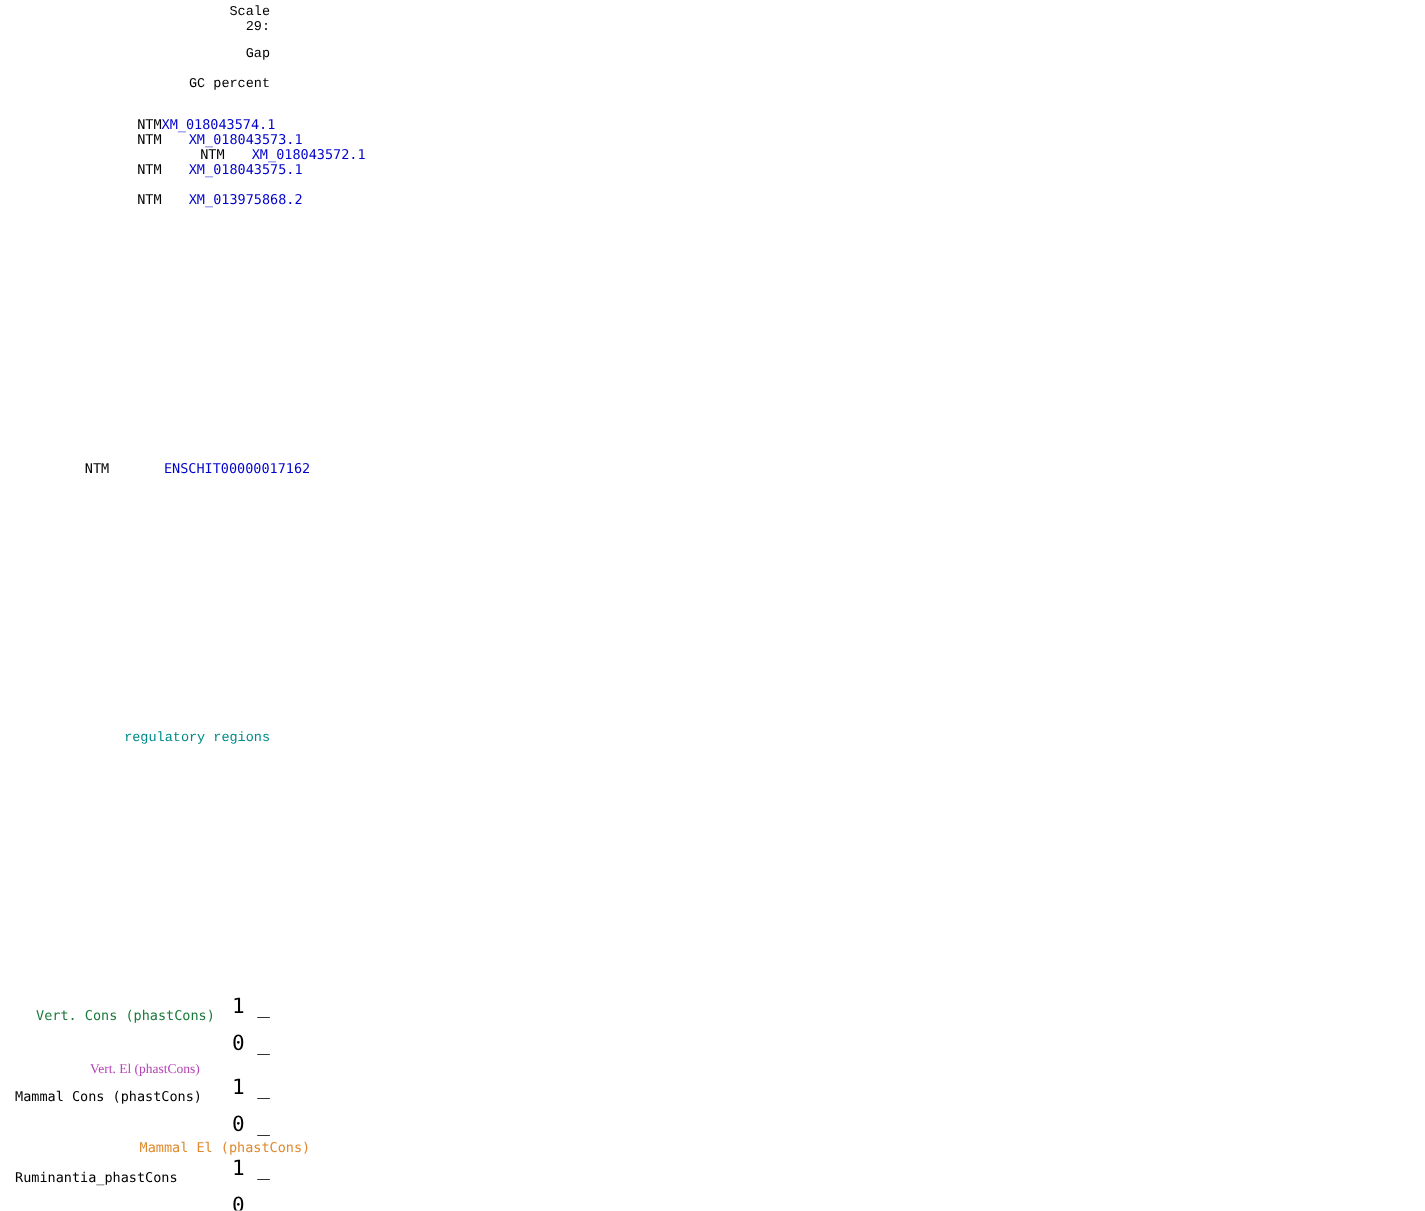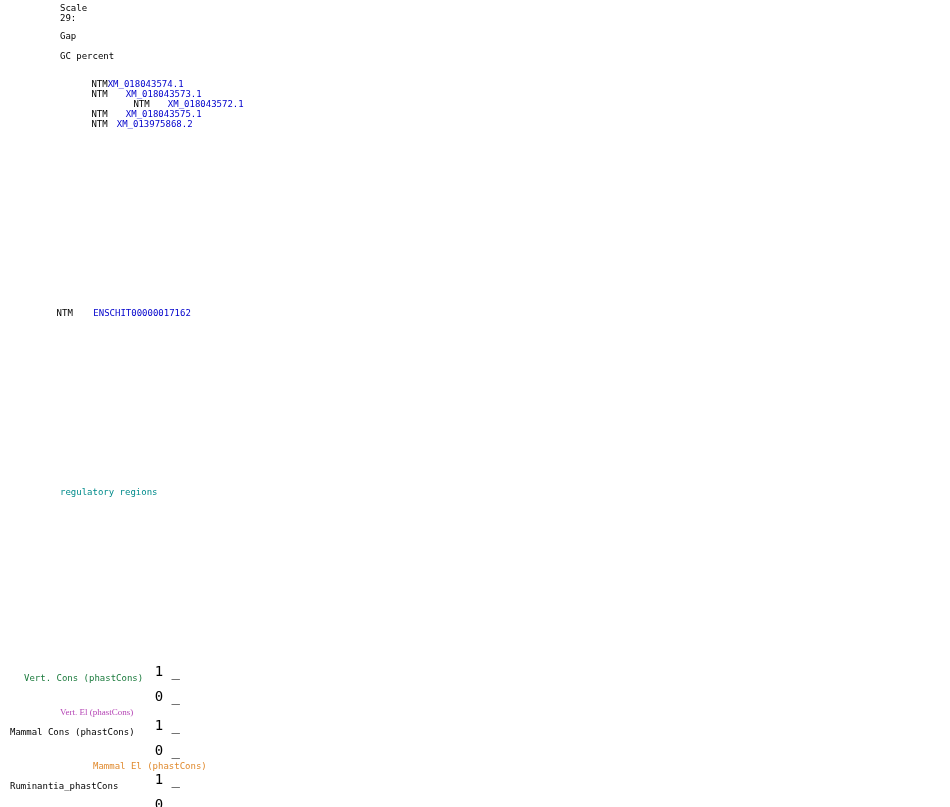--- a/index.html
+++ b/index.html
@@ -15,20 +15,22 @@
     font-size: 9px;
     color: #000000;
     overflow: hidden;
   }
   .track {
     position: absolute;
     white-space: pre;
     line-height: 10px;
   }
   .right-label {
+    text-align: right;
+    font-family: Liberation Mono, monospace;
   }
   .blue   { color: #0000cc; }
   .teal   { color: #008b8b; }
   .green  { color: #1a7a3c; }
   .purple { color: #b545b5; font-family: Liberation Serif, serif; }
   .orange { color: #e08a2e; }
   .black  { color: #000000; }
   .tick {
     position: absolute;
     white-space: pre;
@@ -55,26 +57,26 @@
   <div class="track" style="left:0px; top:79px; width:180px;">
     <span class="label-cell black" style="display:inline-block; width:86px; text-align:right;">NTM</span><span class="blue" style="display:inline-block; width:94px; text-align:right;">XM_018043573.1</span>
   </div>
   <div class="track" style="left:0px; top:89px; width:180px;padding-left:42px;">
     <span class="label-cell black" style="display:inline-block; width:86px; text-align:right;">NTM</span><span class="blue" style="display:inline-block; width:94px; text-align:right;">XM_018043572.1</span>
   </div>
   <div class="track" style="left:0px; top:99px; width:180px;">
     <span class="label-cell black" style="display:inline-block; width:86px; text-align:right;">NTM</span><span class="blue" style="display:inline-block; width:94px; text-align:right;">XM_018043575.1</span>
   </div>
   <div class="track" style="left:0px; top:109px; width:180px;">
-    <span class="label-cell black" style="display:inline-block; width:86px; text-align:right;">NTM</span><span class="blue" style="display:inline-block; width:94px; text-align:center;">XM_013975868.2</span>
+    <span class="label-cell black" style="display:inline-block; width:86px; text-align:right;">NTM</span><span class="blue" style="display:inline-block; width:94px; text-align:right;margin-top:10px;">XM_013975868.2</span>
   </div>
 </div>
 
 <div class="track" style="left:0px; top:298px; width:180px;">
-  <span class="label-cell black" style="display:inline-block; width:62px; text-align:right;">NTM</span><span class="blue" style="display:inline-block; width:118px; text-align:right;">ENSCHIT00000017162</span>
+  <span class="label-cell black" style="display:inline-block; width:62px; text-align:right;">NTM</span><span class="blue" style="display:inline-block; width:118px; text-align:right;padding-left:16px;">ENSCHIT00000017162</span>
 </div>
 
 <div class="track right-label teal" style="left:60px; top:487px; width:120px;">regulatory regions</div>
 
 <div>
 
   <div class="tick black" style="left:120px; top:663px; width:60px;">1 _</div>
   <div class="track green" style="left:24px; top:673px;">Vert. Cons (phastCons)</div>
   <div class="tick black" style="left:120px; top:688px; width:60px;">0 _</div>
 

